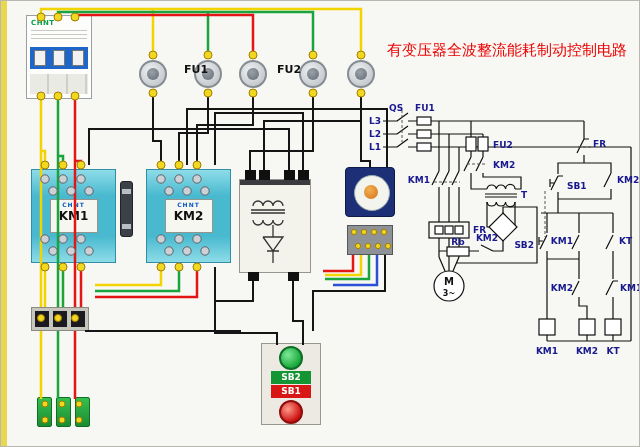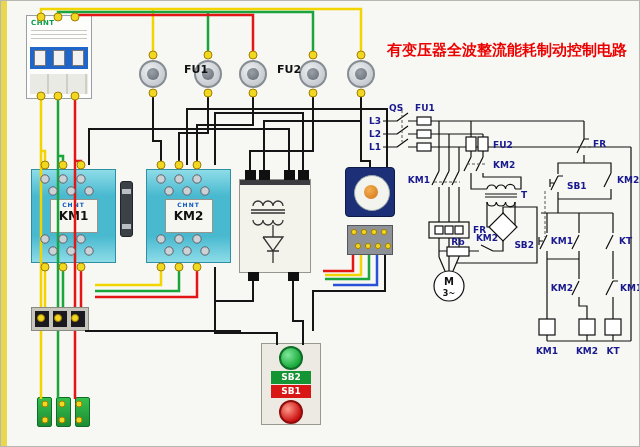--- a/index.html
+++ b/index.html
@@ -2,21 +2,21 @@
 <html><head>
 <meta charset="utf-8">
 <style>
   html,body{margin:0;padding:0;background:#ddd;}
   #stage{position:relative;width:640px;height:447px;background:#f7f7f3;overflow:hidden;
          font-family:"DejaVu Sans",sans-serif;border:1px solid #b8b8b0;box-sizing:border-box;}
   .abs{position:absolute;box-sizing:border-box;}
   
   #edge{left:0;top:0;width:6px;height:447px;background:#e9d84d;}
   
-  #title{left:386px;top:40px;width:250px;color:#ec0000;font-weight:bold;font-size:15px;white-space:nowrap;}
+  #title{left:386px;top:40px;width:250px;color:#ec0000;font-weight:normal;font-size:15px;white-space:nowrap;}
   
   .fu-label{font-size:11px;font-weight:bold;color:#111;}
   #fu1-label{left:183px;top:62px;}
   #fu2-label{left:276px;top:62px;}
   
   #breaker{left:25px;top:14px;width:66px;height:84px;background:#fdfdfb;border:1px solid #98a0a6;}
   .bk-brand{position:absolute;left:4px;top:3px;font-size:7px;font-weight:bold;color:#0aa04a;letter-spacing:.5px;}
   .bk-lines{position:absolute;left:4px;top:14px;width:56px;height:12px;
             background:repeating-linear-gradient(180deg,#c9c9c4 0 1px,transparent 1px 4px);}
   .bk-levers{position:absolute;left:3px;top:31px;width:58px;height:22px;background:#1f66c8;

